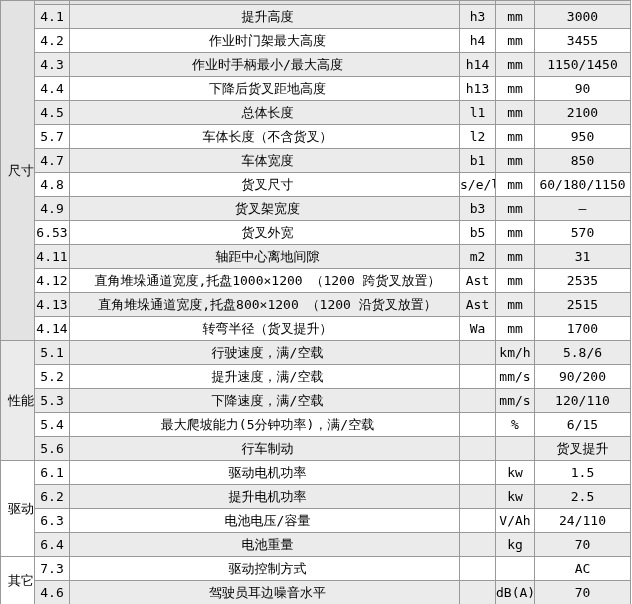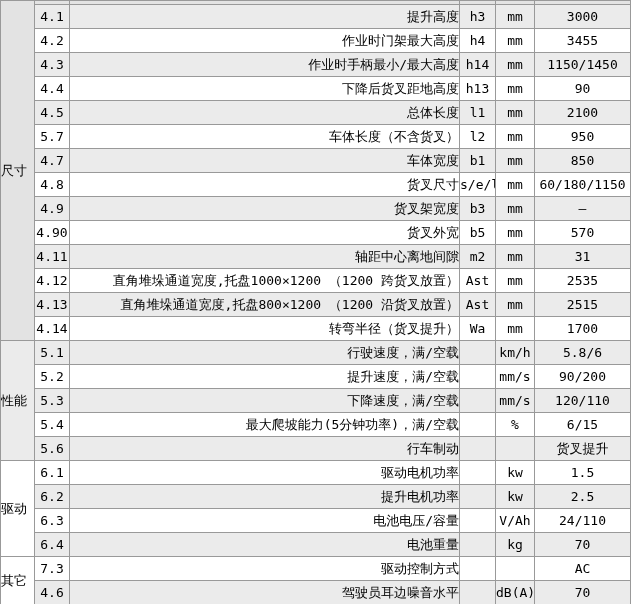--- a/index.html
+++ b/index.html
@@ -24,32 +24,32 @@
     height: 23px;
     padding: 0;
     text-align: center;
     vertical-align: middle;
     white-space: nowrap;
     overflow: hidden;
     background: var(--row_base, #ffffff);
     line-height: 23px;
   }
   .spec td.desc {
-    text-align: right;
+    text-align: center;
     padding-left: 6px;
   }
   .spec tr.alt td { background: var(--row_alt, #ebebeb); }
   .spec tr.strip td {
     height: 3px;
     line-height: 0;
     background: var(--strip, #e3e3e3);
   }
   .spec td.cat {
     background: var(--row_base, #ffffff);
-    text-align: left;
+    text-align: right;
     line-height: normal;
   }
 </style>
 </head>
 <body>
 
 <div class="viewport">
   <table class="spec">
     <colgroup>
       <col style="width:34px">
@@ -125,21 +125,21 @@
     <td class="val">60/180/1150</td>
   </tr>
         <tr class="alt">
     <td class="num">4.9</td>
     <td class="desc">货叉架宽度</td>
     <td class="sym">b3</td>
     <td class="unit">mm</td>
     <td class="val">–</td>
   </tr>
         <tr class="base">
-    <td class="num">4.90</td>
+    <td class="num">6.53</td>
     <td class="desc">货叉外宽</td>
     <td class="sym">b5</td>
     <td class="unit">mm</td>
     <td class="val">570</td>
   </tr>
         <tr class="alt">
     <td class="num">4.11</td>
     <td class="desc">轴距中心离地间隙</td>
     <td class="sym">m2</td>
     <td class="unit">mm</td>

